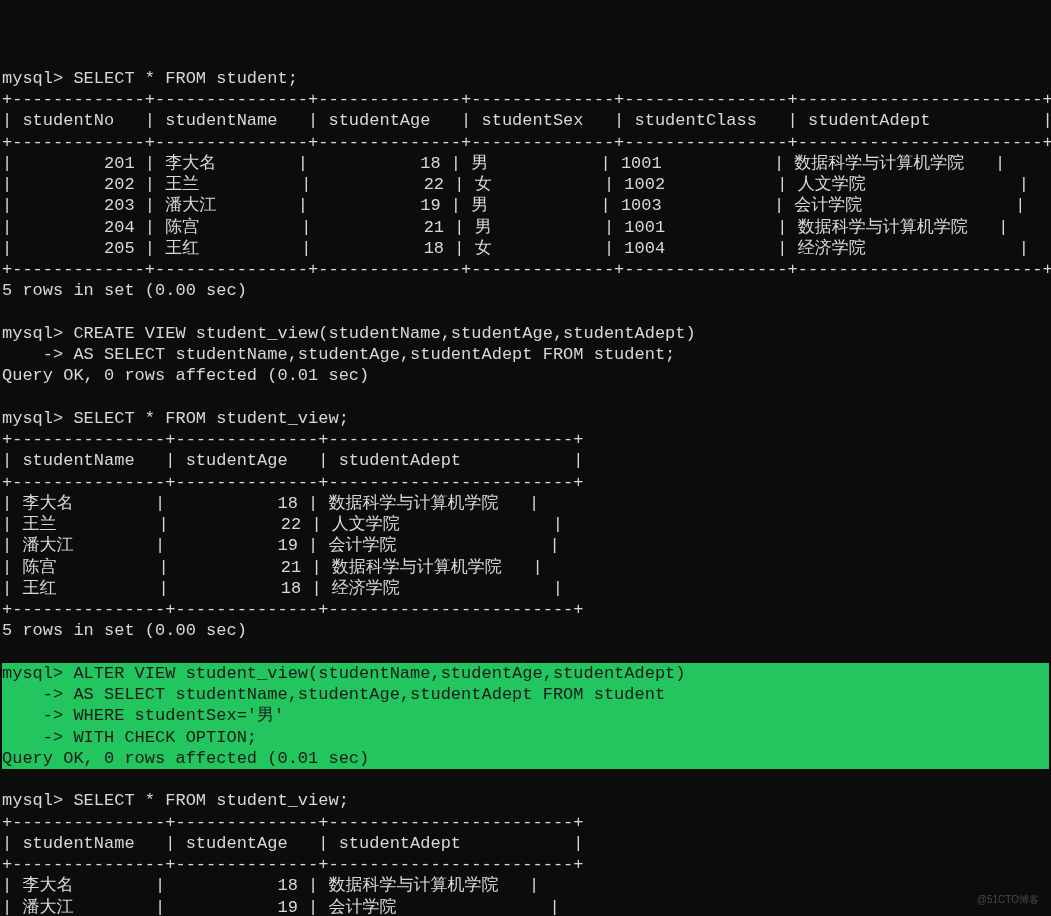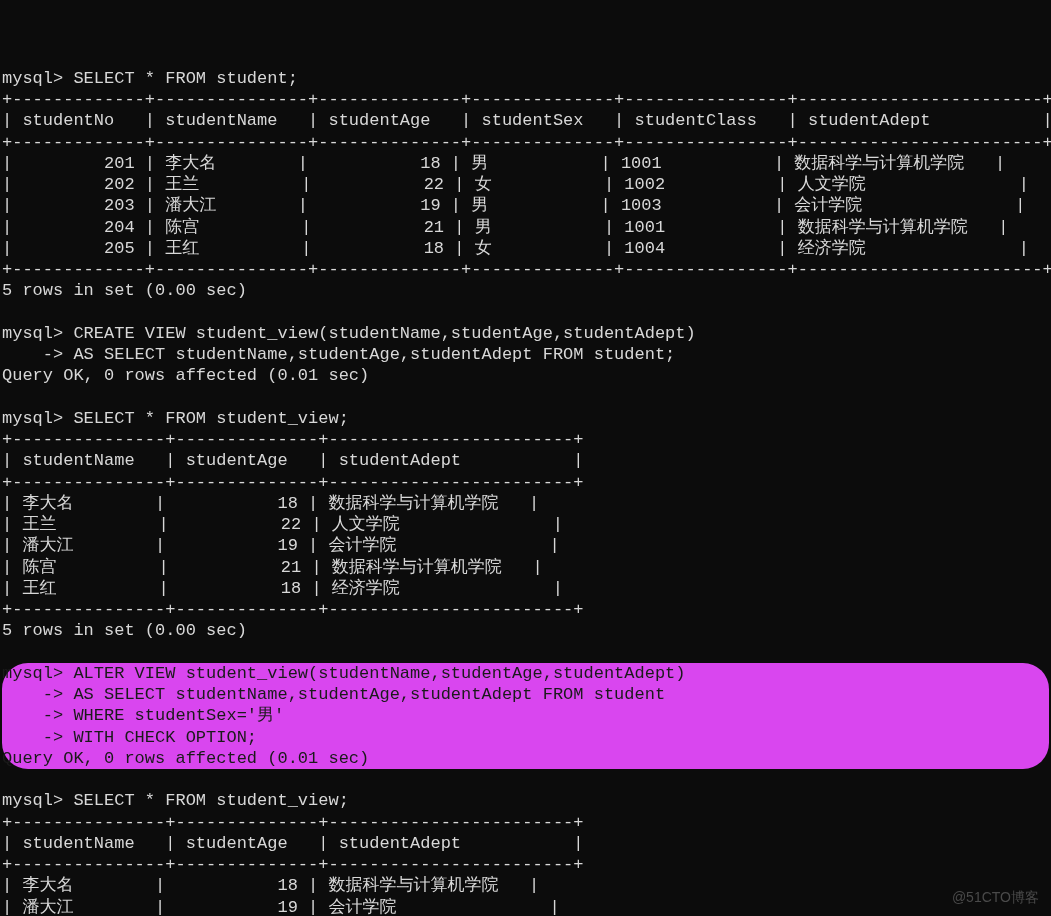--- a/index.html
+++ b/index.html
@@ -7,32 +7,31 @@
     background: #0c0c0c;
     color: #d8d8d8;
     font-family: "Consolas", "Courier New", monospace;
     font-size: 17px;
     line-height: 1.25;
     white-space: pre;
     padding: 4px 2px;
     width: 1051px;
   }
   .highlight {
-    background: #d946ef;
+    background: #22c55e;
     color: #1a1a1a;
     display: inline-block;
     min-width: 100%;
-    border-radius: 26px;
   }
   .watermark {
     position: fixed;
     right: 12px;
     bottom: 10px;
     color: #4a4a4a;
-    font-size: 14px;
+    font-size: 10px;
     font-family: sans-serif;
   }
 </style>
 </head>
 <body>
 
 
 <div id="term">mysql&gt; SELECT * FROM student;
 +-------------+---------------+--------------+--------------+----------------+------------------------+
 | studentNo   | studentName   | studentAge   | studentSex   | studentClass   | studentAdept           |

